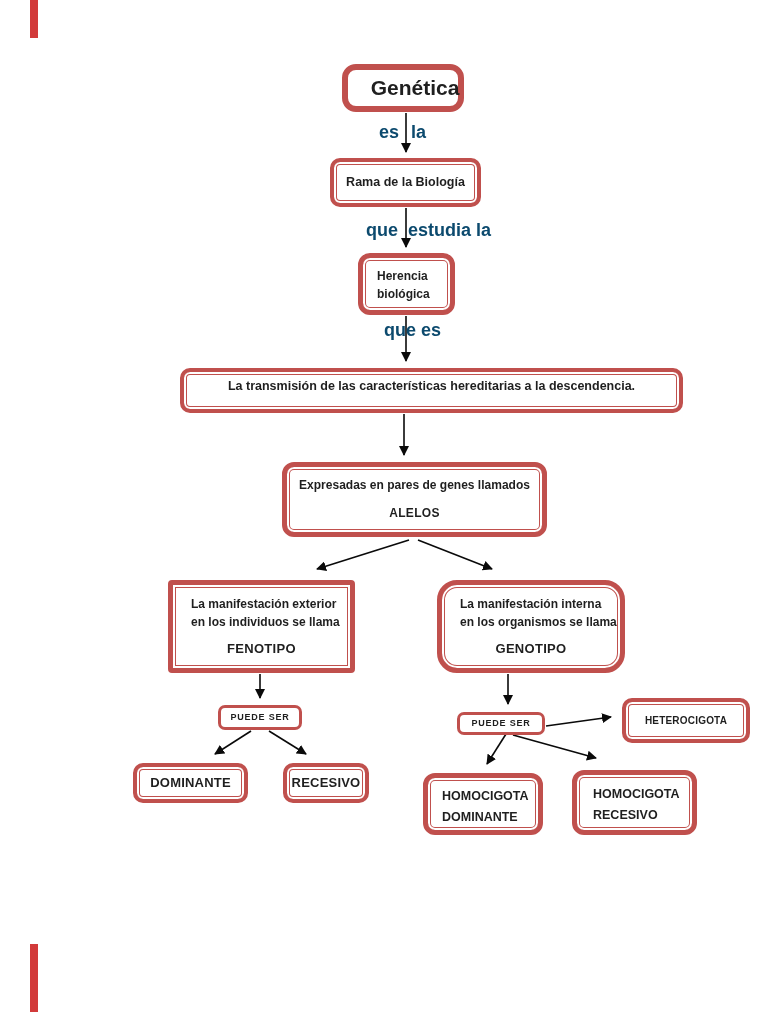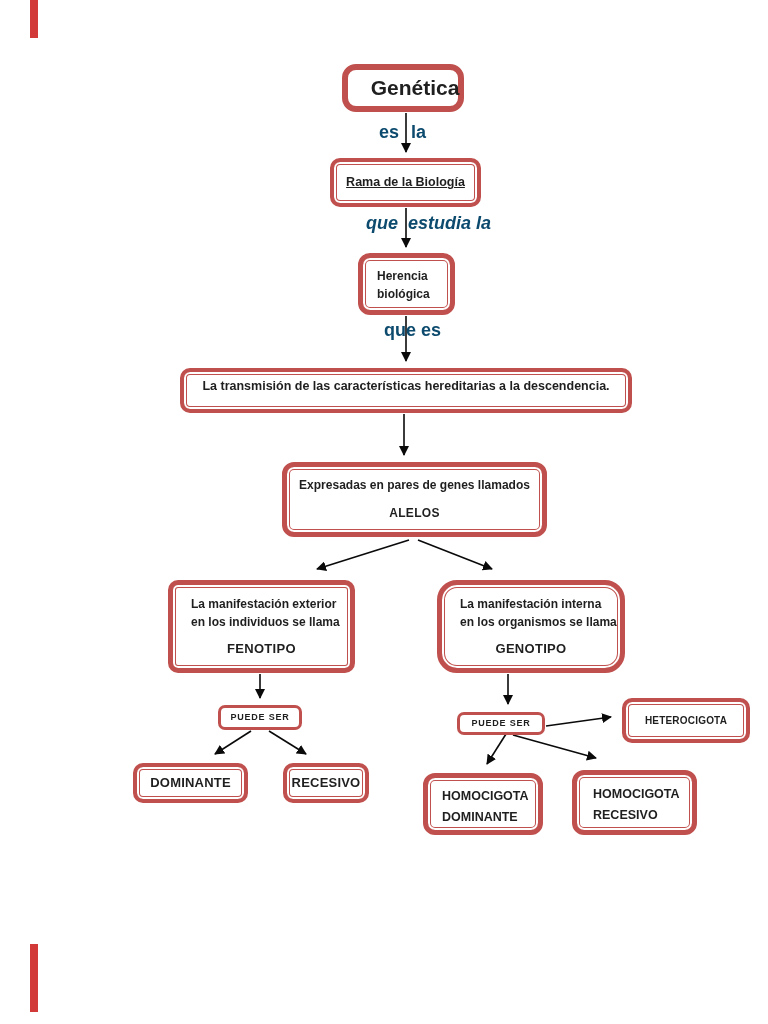--- a/index.html
+++ b/index.html
@@ -15,40 +15,40 @@
     position:absolute;z-index:2;box-sizing:border-box;background:#fff;
     border:4px solid #c0504d;border-radius:10px;
     font-weight:bold;color:#1f1f1f;font-size:12px;line-height:1.5;
   }
   .double{box-shadow:inset 0 0 0 2px #ffffff, inset 0 0 0 3px #c0504d;}
   .center{display:flex;align-items:center;justify-content:center;text-align:center;}
   .clabel{position:absolute;z-index:3;font-weight:bold;font-size:18px;color:#0c4a6e;white-space:pre;}
   .blockline{display:block;}
 
   #n-genetica{left:342px;top:64px;width:122px;height:48px;border-width:6px;border-radius:14px;font-size:21px;padding-left:24px;}
-  #n-rama{left:330px;top:158px;width:151px;height:49px;font-size:12.5px;text-decoration:underline;}
+  #n-rama{left:330px;top:158px;width:151px;height:49px;font-size:12.5px;}
   #n-herencia{left:358px;top:253px;width:97px;height:62px;border-width:5px;border-radius:12px;padding:9px 0 0 14px;}
-  #n-transmision{left:180px;top:368px;width:452px;height:45px;padding-top:5px;text-align:center;font-size:12.5px;}
+  #n-transmision{left:180px;top:368px;width:503px;height:45px;padding-top:5px;text-align:center;font-size:12.5px;}
   #n-alelos{left:282px;top:462px;width:265px;height:75px;border-width:5px;border-radius:12px;text-align:center;padding-top:9px;}
   #n-alelos .sub{display:block;margin-top:10px;letter-spacing:0.3px;}
-  #n-fenotipo{left:168px;top:580px;width:187px;height:93px;border-width:5px;border-radius:10px;padding-top:10px;}
+  #n-fenotipo{left:168px;top:580px;width:187px;height:93px;border-width:5px;border-radius:4px;padding-top:10px;}
   #n-genotipo{left:437px;top:580px;width:188px;height:93px;border-width:5px;border-radius:20px;padding-top:10px;}
   .bigcell .blockline{padding-left:18px;}
   .bigcell .keyword{display:block;text-align:center;margin-top:8px;font-size:13px;letter-spacing:0.3px;}
   #n-psl{left:218px;top:705px;width:84px;height:25px;border-width:3px;border-radius:7px;font-size:9px;letter-spacing:0.8px;}
   #n-psr{left:457px;top:712px;width:88px;height:23px;border-width:3px;border-radius:7px;font-size:9px;letter-spacing:0.8px;}
   #n-heterocigota{left:622px;top:698px;width:128px;height:45px;font-size:10px;letter-spacing:0.2px;}
   #n-dominante{left:133px;top:763px;width:115px;height:40px;font-size:13px;letter-spacing:0.2px;}
   #n-recesivo{left:283px;top:763px;width:86px;height:40px;font-size:13px;letter-spacing:0.2px;}
   #n-homdom{left:423px;top:773px;width:120px;height:62px;border-width:5px;border-radius:12px;padding:8px 0 0 14px;font-size:12.5px;line-height:1.65;}
   #n-homrec{left:572px;top:770px;width:125px;height:65px;border-width:5px;border-radius:12px;padding:9px 0 0 16px;font-size:12.5px;line-height:1.65;}
 
   #lbl-es{left:379px;top:122px;}
   #lbl-la{left:411px;top:122px;}
-  #lbl-que-estudia{left:366px;top:213px;font-style:italic;}
+  #lbl-que-estudia{left:366px;top:220px;}
   #lbl-que-es{left:384px;top:320px;}
 
   .decor{position:absolute;z-index:4;width:8px;background:#d23a3a;}
   #decor-top{left:30px;top:0;height:38px;}
   #decor-bottom{left:30px;top:944px;height:68px;}
 </style>
 </head>
 <body>
 
 <div id="map">

